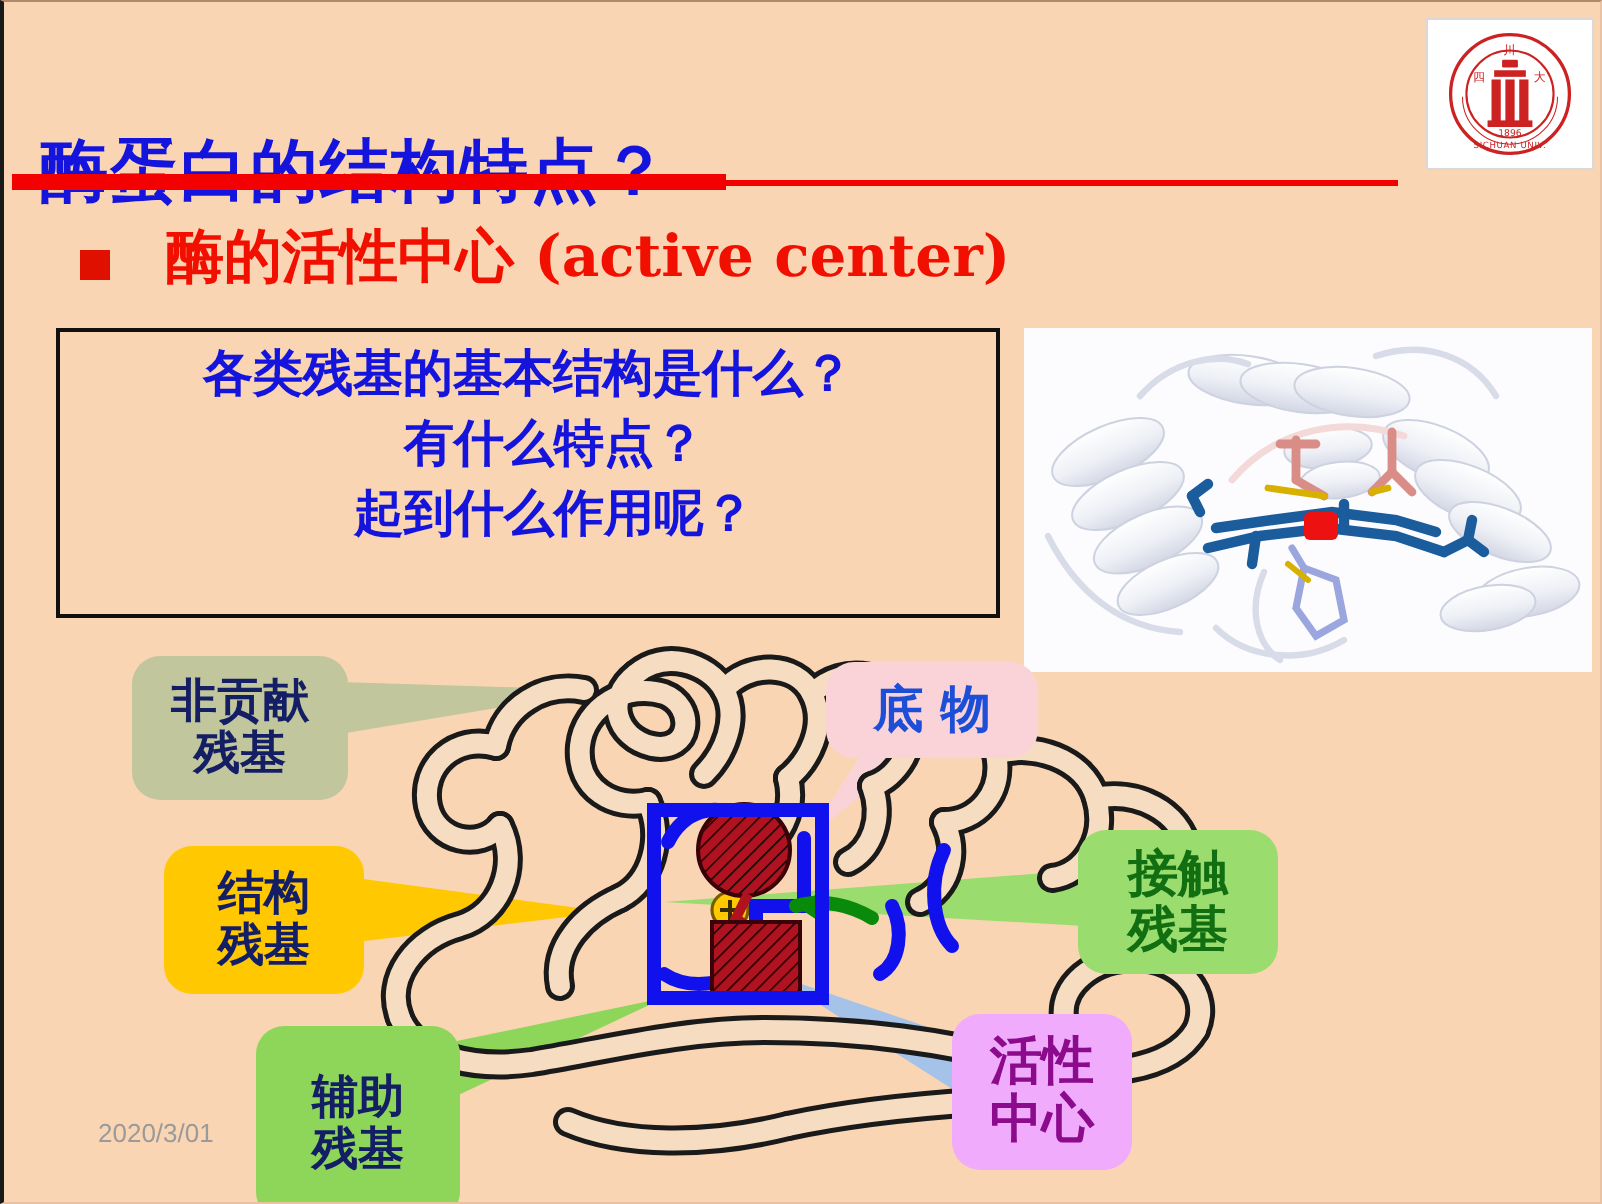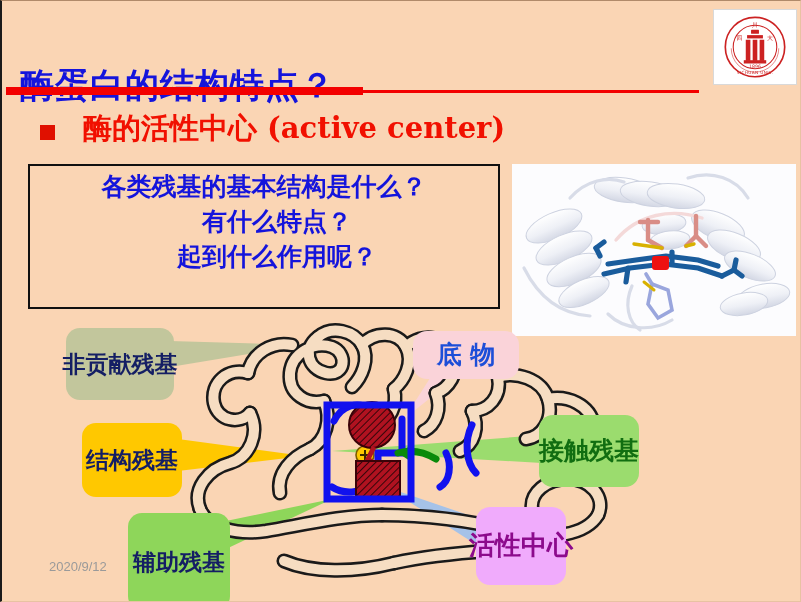--- a/index.html
+++ b/index.html
@@ -124,21 +124,21 @@
     height: 172px;
     background: #fbfbfd;
     overflow: hidden;
   }
 
   
   .callout {
     position: absolute;
     border-radius: 14px;
     display: flex;
-    flex-direction: row;
+    flex-direction: column;
     align-items: center;
     justify-content: center;
     text-align: center;
     font-weight: bold;
     line-height: 1.12;
     font-family: "DejaVu Serif", "Liberation Serif", serif;
     z-index: 6;
     white-space: nowrap;
   }
 
@@ -470,16 +470,16 @@
   <div class="callout" id="cb-contact">
     <span>接触</span>
     <span>残基</span>
   </div>
 
   <div class="callout" id="cb-activecenter">
     <span>活性</span>
     <span>中心</span>
   </div>
 
-  <div id="date-stamp">2020/9/12</div>
+  <div id="date-stamp">2020/3/01</div>
 
 
 </div>
 
 </body></html>

